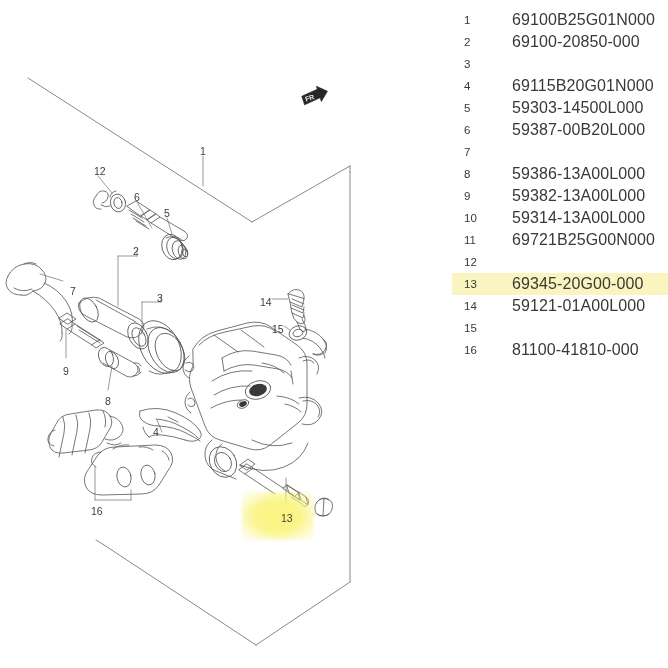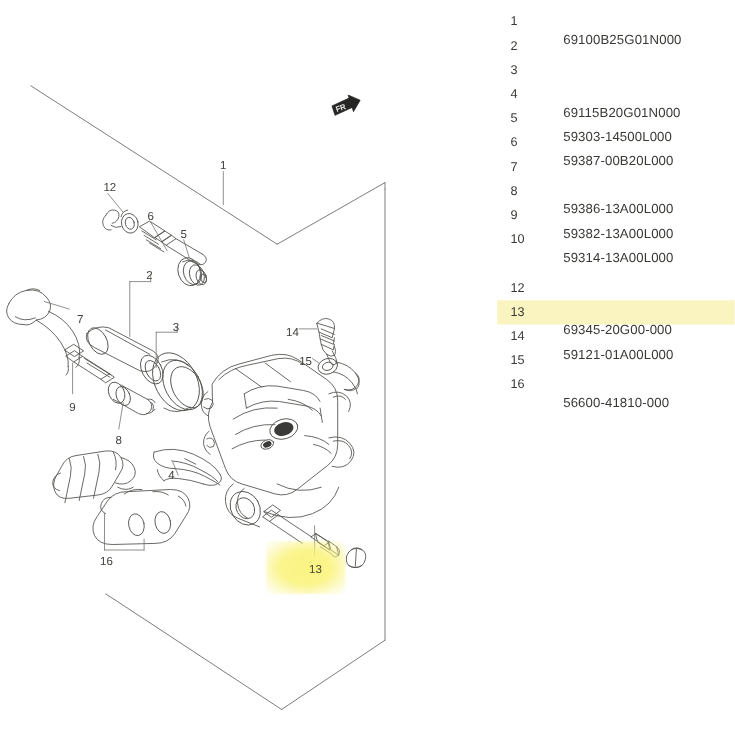--- a/index.html
+++ b/index.html
@@ -64,22 +64,22 @@
     left: 12px;
     top: 0;
     width: 22px;
     text-align: left;
     font-size: 11.5px;
     color: #3a3935;
   }
   .part-number {
     position: absolute;
     left: 60px;
-    top: 16px;
-    font-size: 12px;
+    top: 0;
+    font-size: 16px;
     color: #3a3935;
     letter-spacing: 0.1px;
   }
 
   
   .callout {
     position: absolute;
     font-size: 10.5px;
     color: #3f3e3a;
     line-height: 11px;
@@ -398,20 +398,21 @@
   </div>
 
   <div id="parts-list">
 
     <div class="part-row" style="top:9px;">
       <span class="part-index">1</span>
       <span class="part-number">69100B25G01N000</span>
     </div>
     <div class="part-row" style="top:31px;">
       <span class="part-index">2</span>
+      <span class="part-number">69100-20850-000</span>
     </div>
     <div class="part-row" style="top:53px;">
       <span class="part-index">3</span>
     </div>
     <div class="part-row" style="top:75px;">
       <span class="part-index">4</span>
       <span class="part-number">69115B20G01N000</span>
     </div>
     <div class="part-row" style="top:97px;">
       <span class="part-index">5</span>
@@ -429,34 +430,38 @@
       <span class="part-number">59386-13A00L000</span>
     </div>
     <div class="part-row" style="top:185px;">
       <span class="part-index">9</span>
       <span class="part-number">59382-13A00L000</span>
     </div>
     <div class="part-row" style="top:207px;">
       <span class="part-index">10</span>
       <span class="part-number">59314-13A00L000</span>
     </div>
+    <div class="part-row" style="top:229px;">
+      <span class="part-index">11</span>
+      <span class="part-number">69721B25G00N000</span>
+    </div>
     <div class="part-row" style="top:251px;">
       <span class="part-index">12</span>
     </div>
     <div class="part-row highlight" style="top:273px;">
       <span class="part-index">13</span>
       <span class="part-number">69345-20G00-000</span>
     </div>
     <div class="part-row" style="top:295px;">
       <span class="part-index">14</span>
       <span class="part-number">59121-01A00L000</span>
     </div>
     <div class="part-row" style="top:317px;">
       <span class="part-index">15</span>
     </div>
     <div class="part-row" style="top:339px;">
       <span class="part-index">16</span>
-      <span class="part-number">56600-41810-000</span>
+      <span class="part-number">81100-41810-000</span>
     </div>
 
   </div>
 
 </div>
 
 </body></html>

